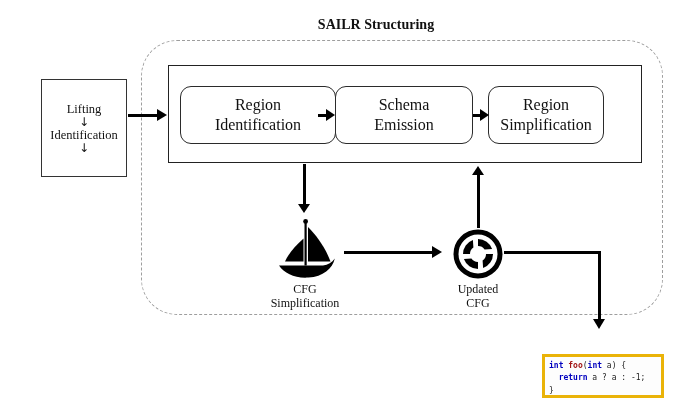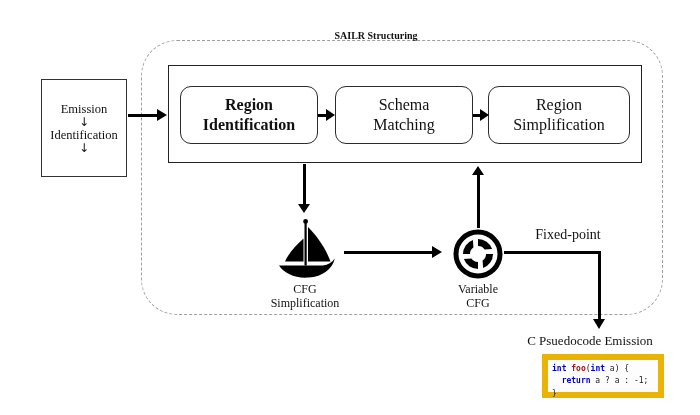--- a/index.html
+++ b/index.html
@@ -16,23 +16,23 @@
     width: 700px;
     height: 415px;
     background: #ffffff;
     font-family: "Liberation Serif", serif;
     color: #111;
     overflow: hidden;
   }
   .abs { position: absolute; }
 
   .fig-title {
-    left: 286px; top: 30px; width: 180px;
+    left: 286px; top: 17px; width: 180px;
     text-align: center;
-    font-weight: bold; font-size: 10px;
+    font-weight: bold; font-size: 14px;
   }
 
   .dashed-region {
     left: 141px; top: 40px; width: 522px; height: 275px;
     border: 1.5px dashed var(--dash);
     border-radius: 36px;
   }
 
   .inner-rect {
     left: 168px; top: 65px; width: 474px; height: 98px;
@@ -43,23 +43,23 @@
   .stage-box {
     top: 86px; height: 58px;
     border: 1.4px solid #2b2b2b;
     border-radius: 11px;
     background: #fff;
     display: flex; align-items: center; justify-content: center;
     text-align: center;
     font-size: 16px; line-height: 1.22;
     padding: 0 13px;
   }
-  .stage-1 { left: 180px; width: 138px; font-weight: bold; }
+  .stage-1 { left: 180px; width: 156px; }
   .stage-2 { left: 335px; width: 138px; }
-  .stage-3 { left: 488px; width: 142px; justify-content: flex-end; }
+  .stage-3 { left: 488px; width: 116px; }
 
   .preproc-box {
     left: 41px; top: 79px; width: 86px; height: 98px;
     border: 1.2px solid #333;
     display: flex; flex-direction: column;
     align-items: center; justify-content: center;
     text-align: center;
     font-size: 12.5px; line-height: 1.12;
     padding: 2px 5px;
   }
@@ -88,21 +88,21 @@
     border-bottom: 9px solid var(--line);
   }
 
   .label-12 { font-size: 12px; text-align: center; line-height: 1.15; }
   .fixed-point { left: 520px; top: 227px; width: 96px; font-size: 14px; text-align: center; }
 
   .emission-heading { left: 508px; top: 333px; width: 164px; font-size: 13px; text-align: center; }
 
   .code-box {
     left: 542px; top: 354px; width: 122px; height: 44px;
-    border: 6px solid #eab308;
+    border: 3px solid #eab308;
     background: #fdfdfd;
     padding: 3px 4px;
     font-family: "DejaVu Sans Mono", monospace;
     font-size: 8px; line-height: 12.3px;
     color: var(--plain);
     white-space: pre;
   }
   .tok-keyword  { color: var(--kw); font-weight: bold; }
   .tok-function { color: var(--fn); font-weight: bold; }
   .tok-plain    { color: var(--plain); }
@@ -110,36 +110,36 @@
 </head>
 <body>
 
 <div class="canvas">
 
   <div class="abs dashed-region"></div>
 
   <div class="abs fig-title">SAILR Structuring</div>
 
   <div class="abs preproc-box">
-    <span class="preproc-step">Emission</span>
+    <span class="preproc-step">Lifting</span>
     <span class="mini-down-arrow">↓</span>
     <span class="preproc-step">Identification</span>
     <span class="mini-down-arrow">↓</span>
   </div>
 
   <div class="abs hline" style="left:128px; top:114px; width:30px;"></div>
   <div class="abs tri-right" style="left:157px; top:109px;"></div>
 
   <div class="abs inner-rect"></div>
 
   <div class="abs stage-box stage-1">
     <span>Region Identification</span>
   </div>
   <div class="abs stage-box stage-2">
-    <span>Schema Matching</span>
+    <span>Schema Emission</span>
   </div>
   <div class="abs stage-box stage-3">
     <span>Region Simplification</span>
   </div>
 
   <div class="abs hline" style="left:318px; top:114px; width:10px;"></div>
   <div class="abs tri-right" style="left:326px; top:109px; border-left-width:9px;"></div>
   <div class="abs hline" style="left:473px; top:114px; width:9px;"></div>
   <div class="abs tri-right" style="left:480px; top:109px; border-left-width:9px;"></div>
 
@@ -161,27 +161,25 @@
 
   <svg class="abs" style="left:452px; top:228px;" width="52" height="52" viewBox="0 0 52 52">
     <circle cx="26" cy="26" r="22" fill="none" stroke="#000" stroke-width="5"></circle>
     <g fill="#000">
       <path d="M26 11 A15 15 0 0 1 40.1 20.9 L32.6 21.4 A8 8 0 0 0 26 18 Z"></path>
       <path d="M26 11 A15 15 0 0 1 40.1 20.9 L32.6 21.4 A8 8 0 0 0 26 18 Z" transform="rotate(90 26 26)"></path>
       <path d="M26 11 A15 15 0 0 1 40.1 20.9 L32.6 21.4 A8 8 0 0 0 26 18 Z" transform="rotate(180 26 26)"></path>
       <path d="M26 11 A15 15 0 0 1 40.1 20.9 L32.6 21.4 A8 8 0 0 0 26 18 Z" transform="rotate(270 26 26)"></path>
     </g>
   </svg>
-  <div class="abs label-12" style="left:428px; top:283px; width:100px;">Variable</div>
+  <div class="abs label-12" style="left:428px; top:283px; width:100px;">Updated</div>
   <div class="abs label-12" style="left:428px; top:297px; width:100px;">CFG</div>
 
   <div class="abs tri-up" style="left:472px; top:166px;"></div>
   <div class="abs vline" style="left:477px; top:174px; height:54px;"></div>
 
-  <div class="abs fixed-point">Fixed-point</div>
   <div class="abs hline" style="left:504px; top:251px; width:97px; height:3px;"></div>
   <div class="abs vline" style="left:598px; top:251px; width:3px; height:68px;"></div>
   <div class="abs tri-down" style="left:593px; top:319px; border-left-width:6.5px; border-right-width:6.5px; border-top-width:10px;"></div>
 
-  <div class="abs emission-heading">C Psuedocode Emission</div>
   <div class="abs code-box"><div><span class="tok-keyword">int</span><span class="tok-plain"> </span><span class="tok-function">foo</span><span class="tok-plain">(</span><span class="tok-keyword">int</span><span class="tok-plain"> a) {</span></div><div><span class="tok-plain">  </span><span class="tok-keyword">return</span><span class="tok-plain"> a ? a : -1;</span></div><div><span class="tok-plain">}</span></div></div>
 
 </div>
 
 </body></html>

